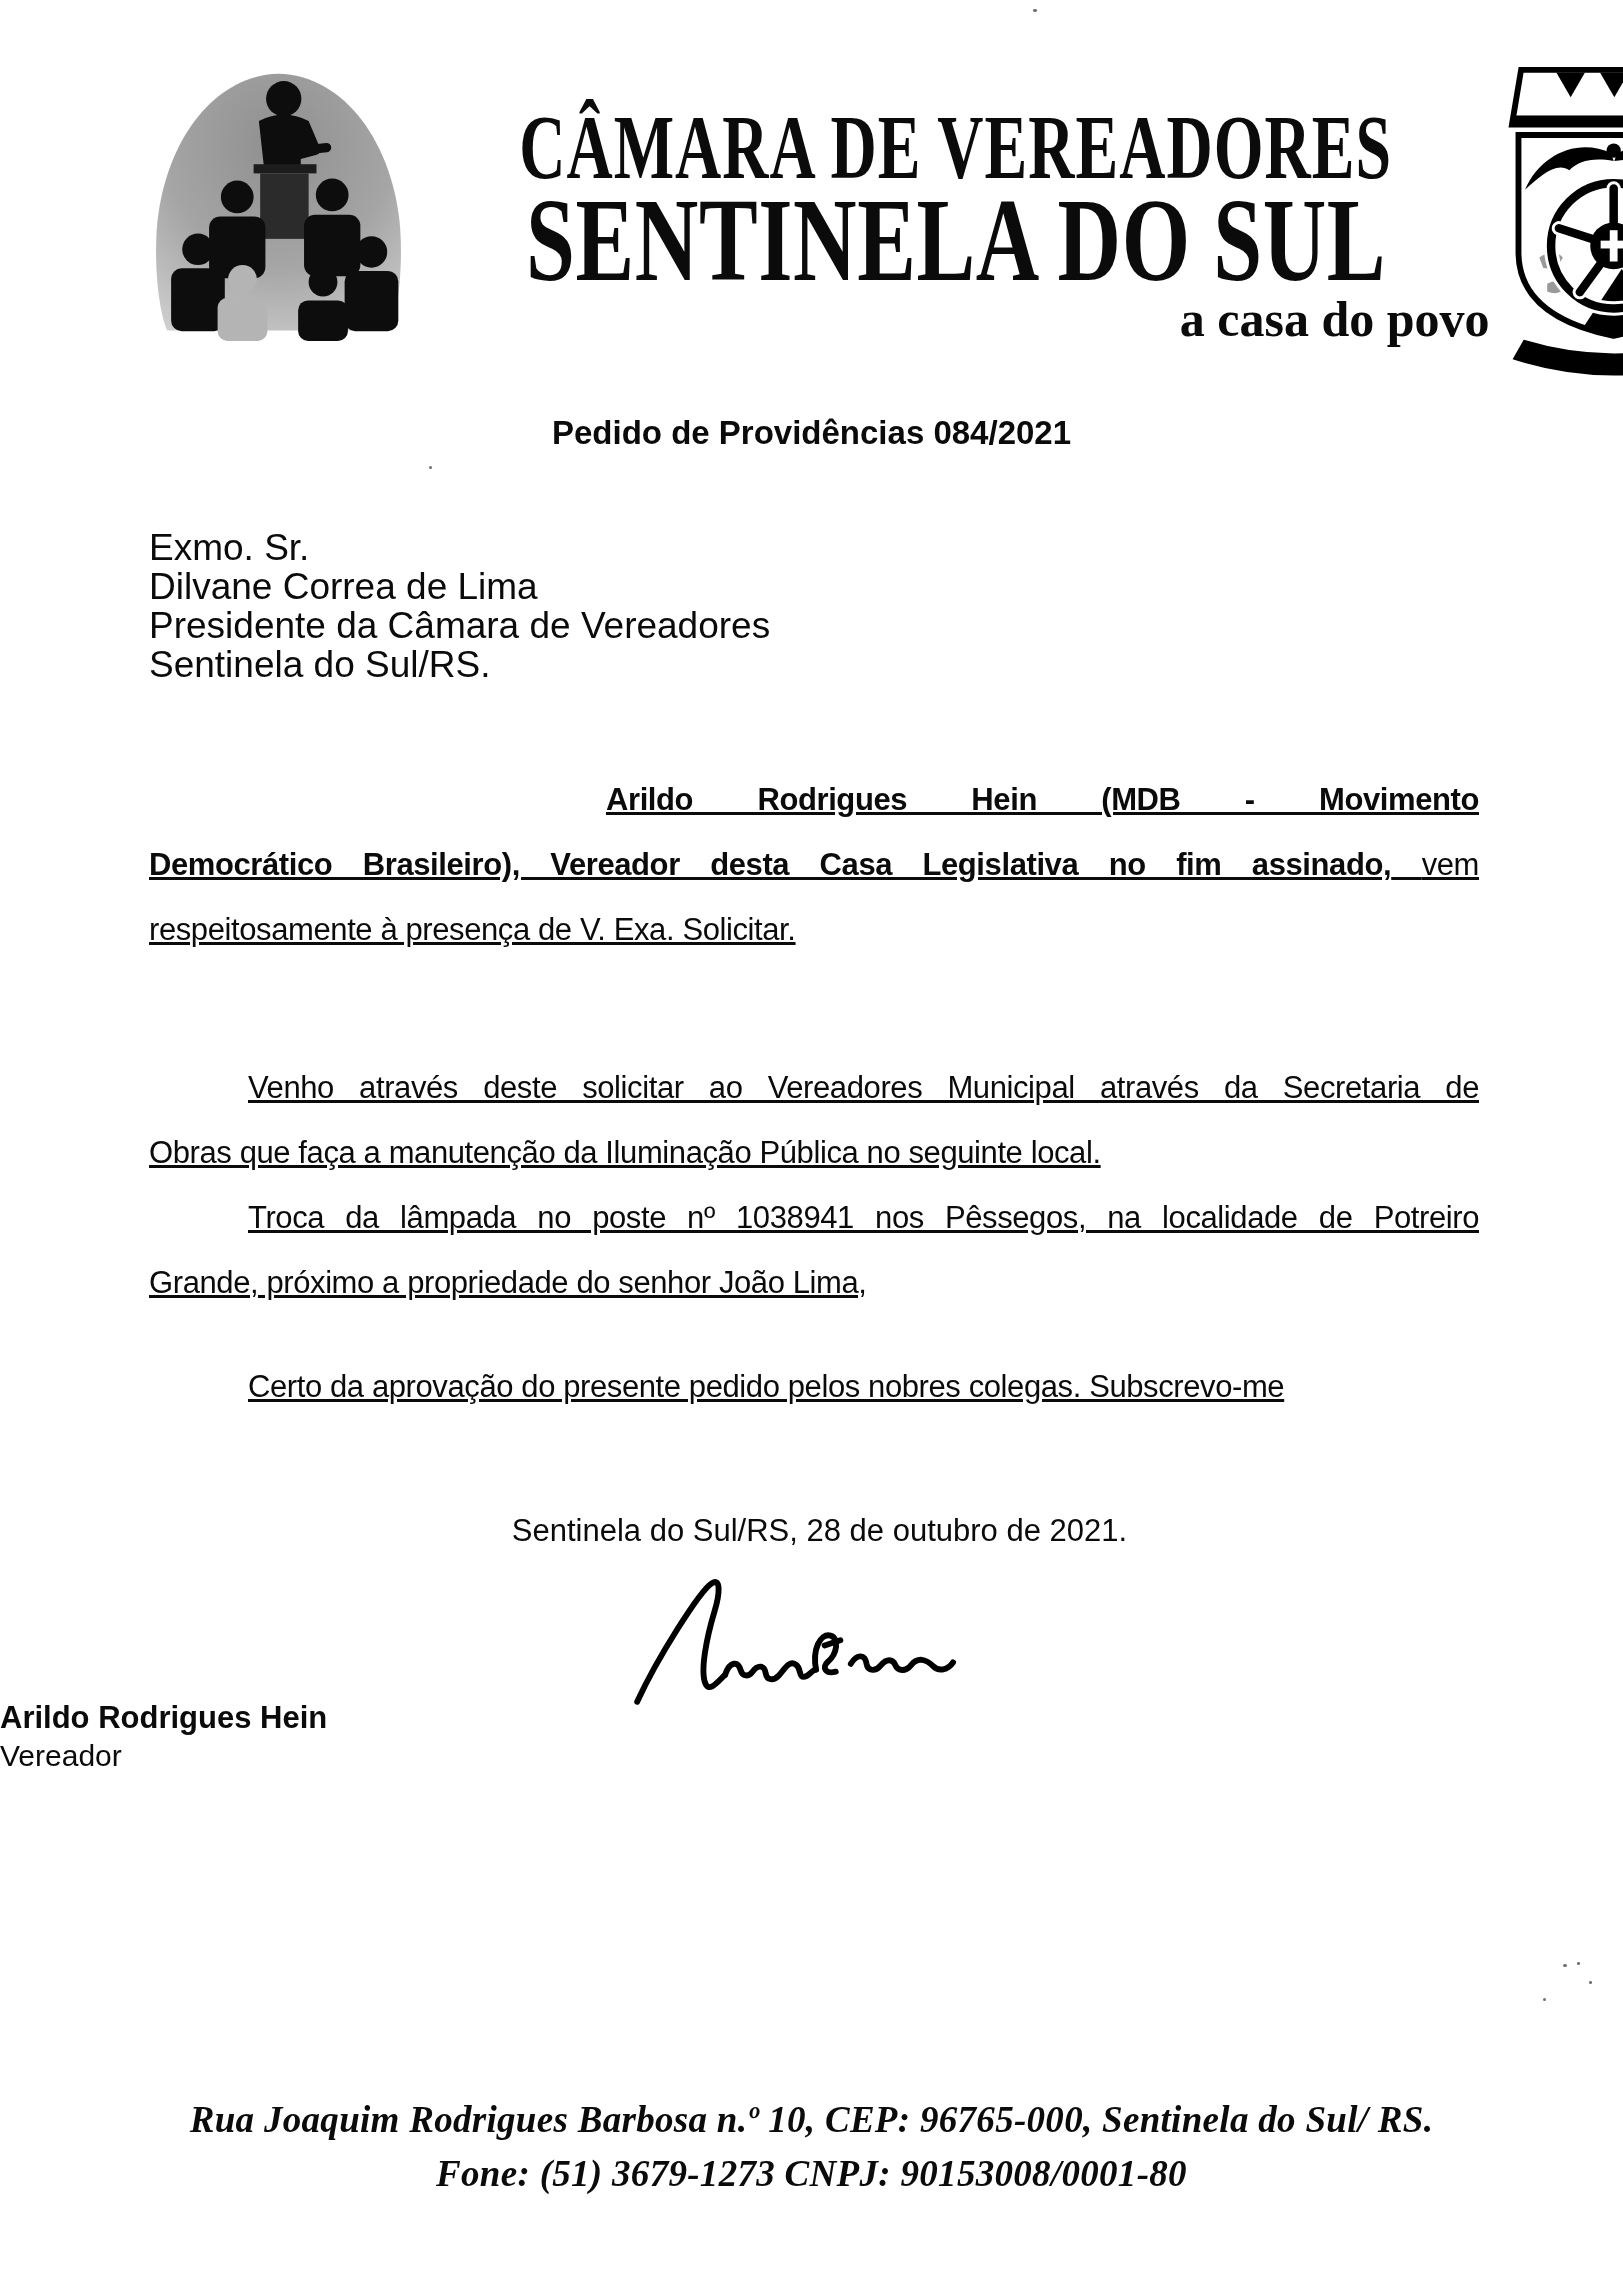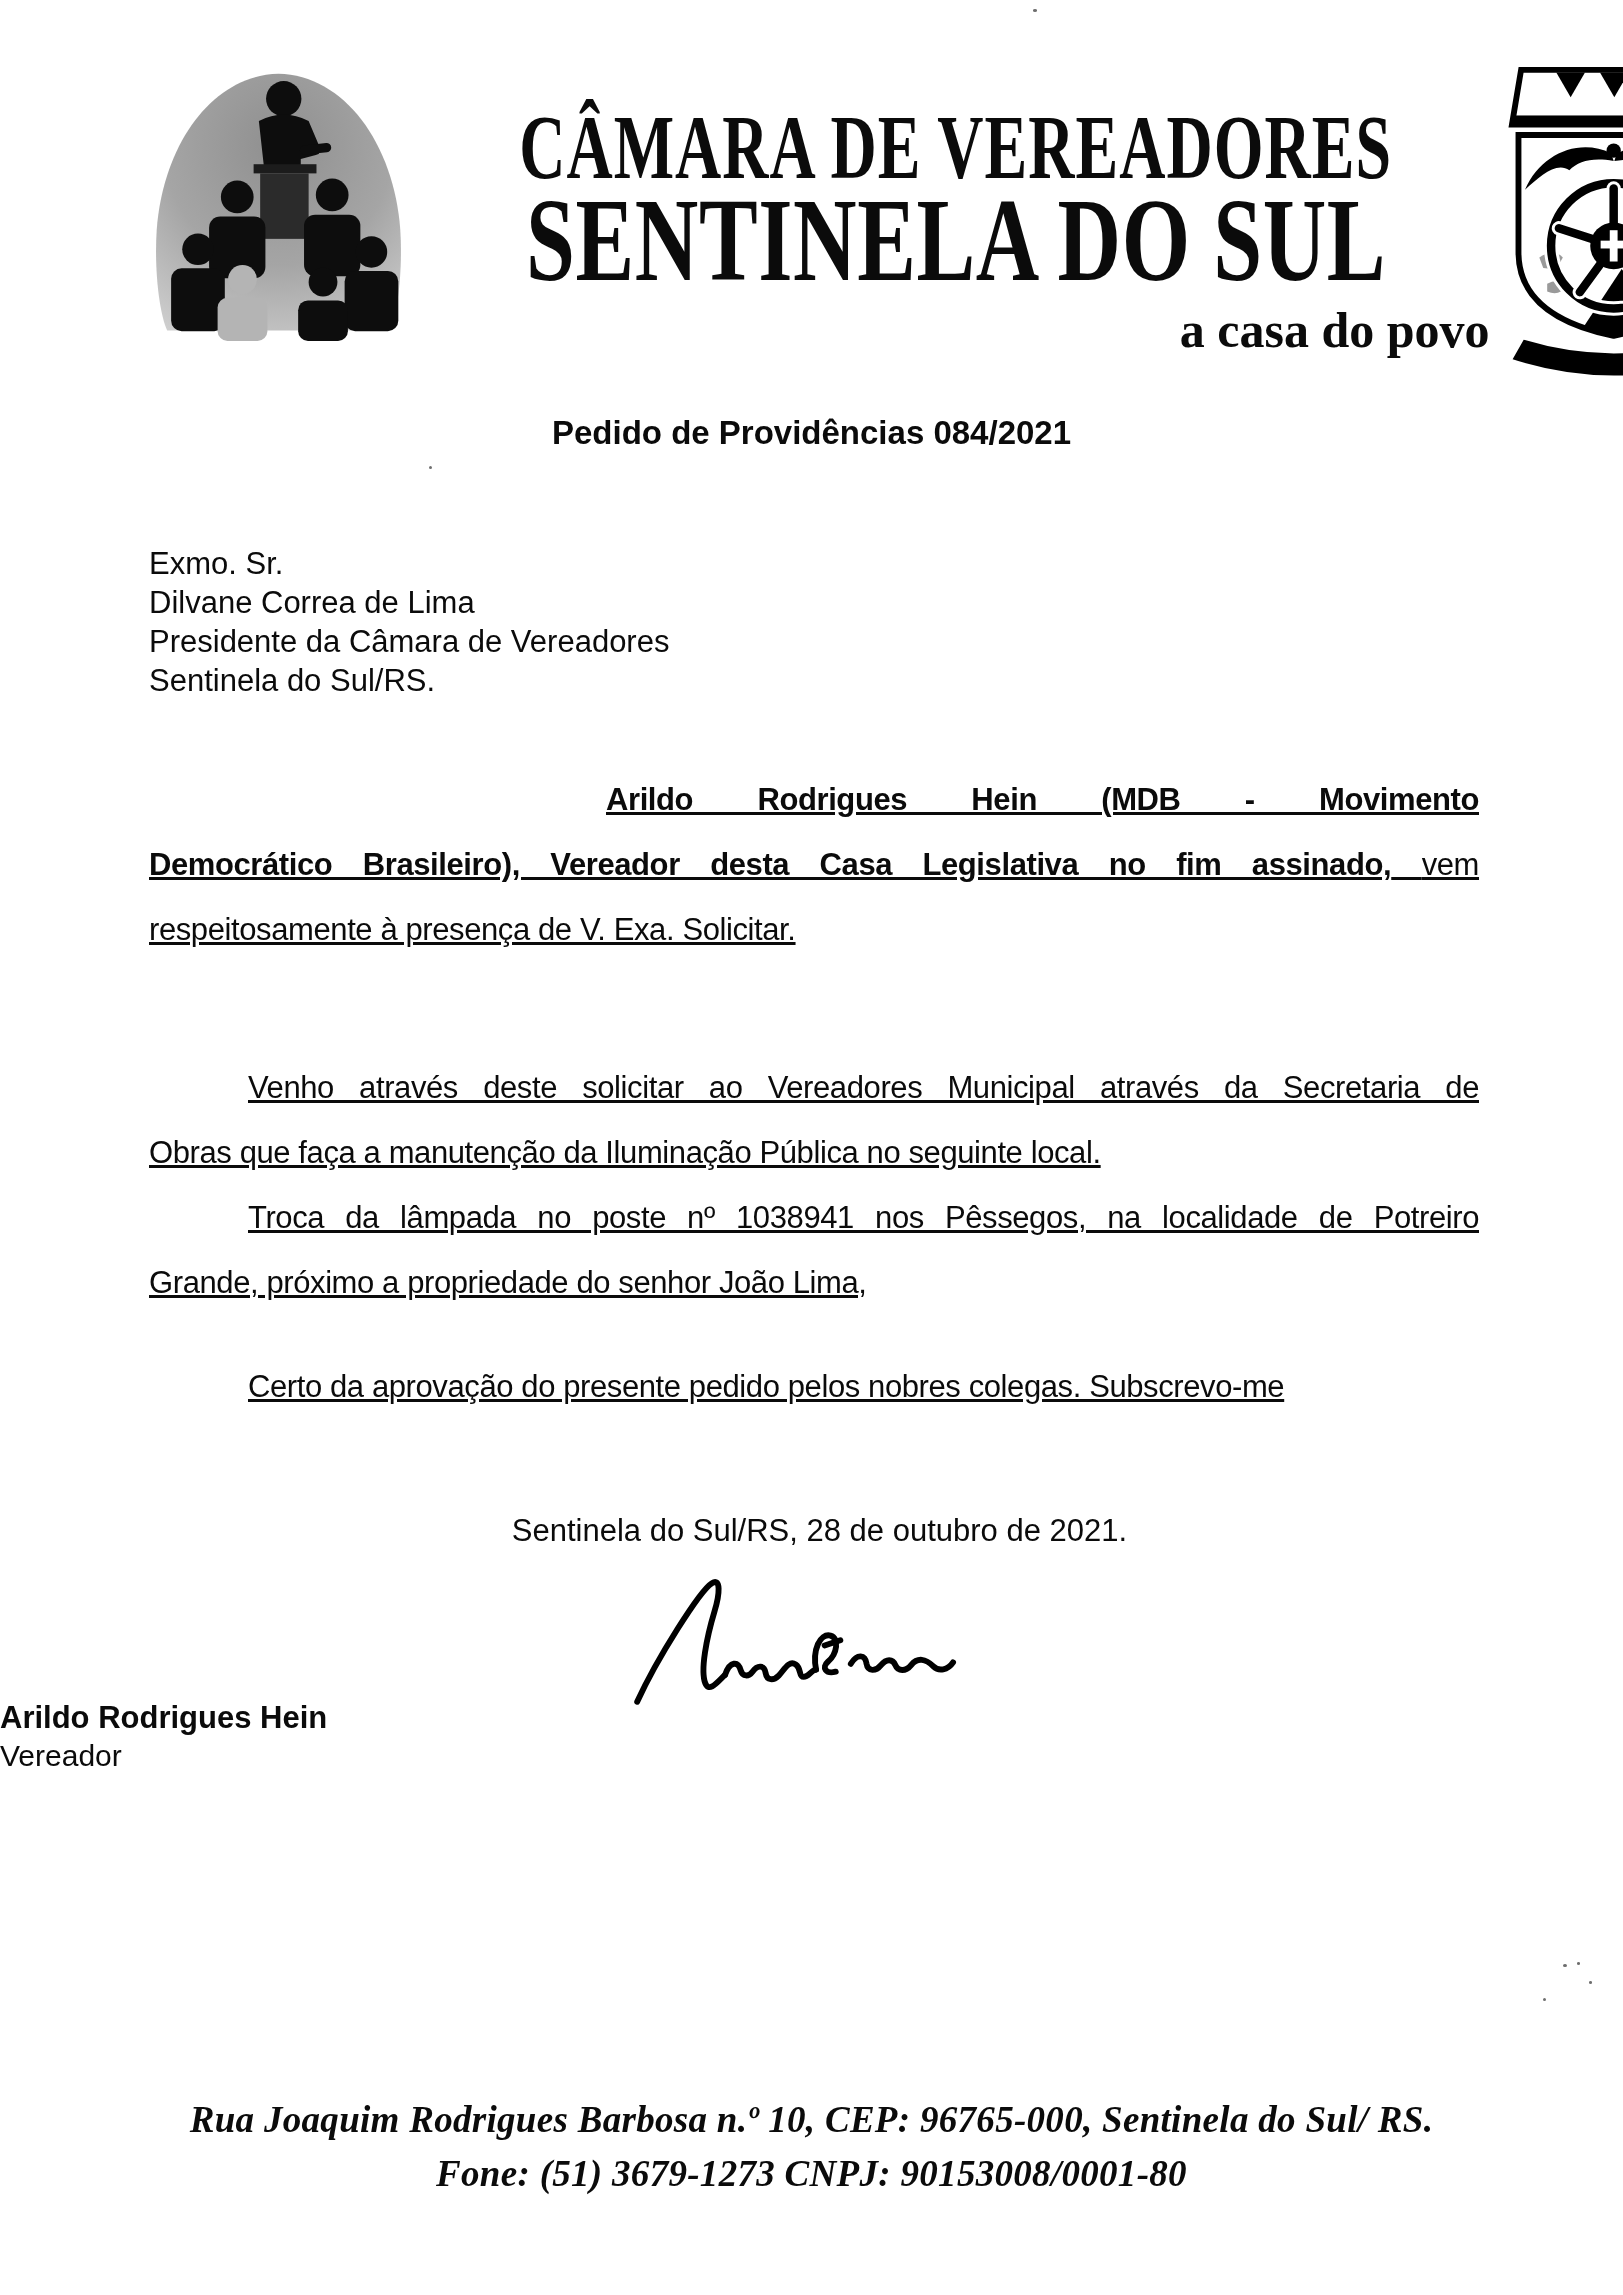--- a/index.html
+++ b/index.html
@@ -42,37 +42,37 @@
     margin-top: 5.2px;
   }
   .org-line2 .stretch { display: inline-block; transform: scale(0.83, 1.12); }
   .tagline {
     font-family: "Liberation Serif", serif;
     font-weight: bold;
     font-size: 50px;
     line-height: 55px;
     text-align: right;
     padding-right: 11.8px;
-    margin-top: 13px;
+    margin-top: 2px;
   }
   .crest { width: 226px; height: 326px; flex: 0 0 auto; margin-top: 3.9px; }
 
   
   .doc-title {
     position: absolute;
     top: 414px; left: 0; width: 100%;
     text-align: center;
     font-size: 33px;
     font-weight: bold;
     margin: 0;
   }
   .addressee {
     position: absolute;
-    top: 544px; left: 149px;
-    font-size: 31px;
+    top: 528px; left: 149px;
+    font-size: 37px;
     line-height: 39px;
   }
   .bodyblock {
     position: absolute;
     left: 149px;
     width: 1330px;
     font-size: 31px;
     letter-spacing: -0.4px;
     text-decoration: underline;
   }

